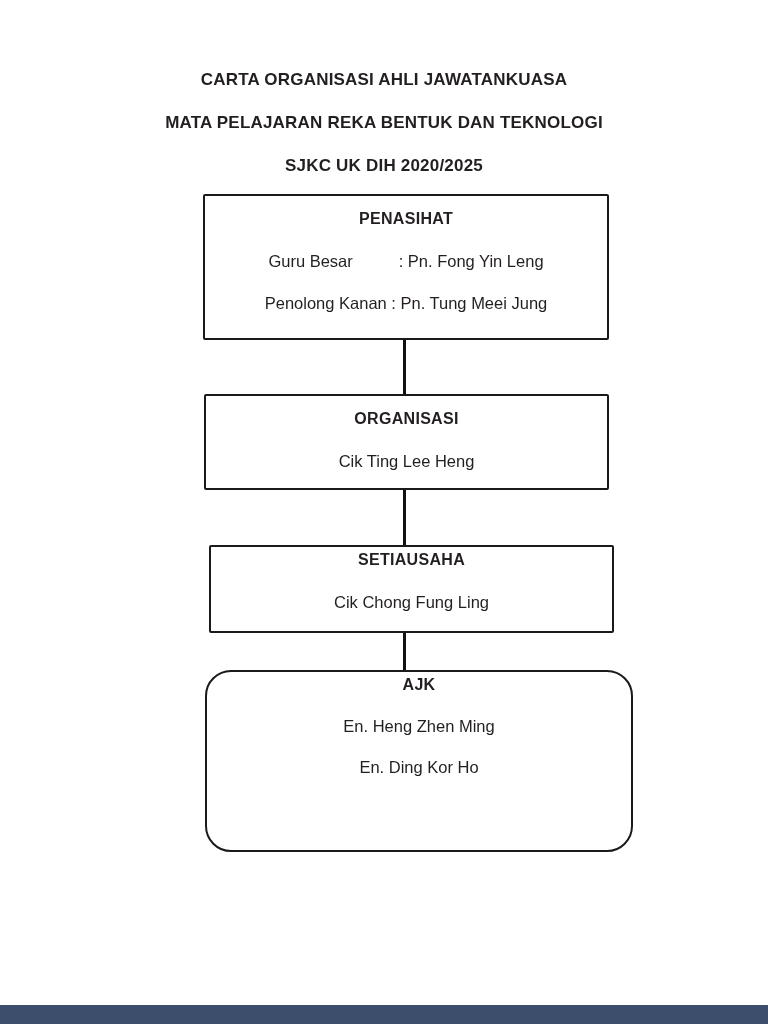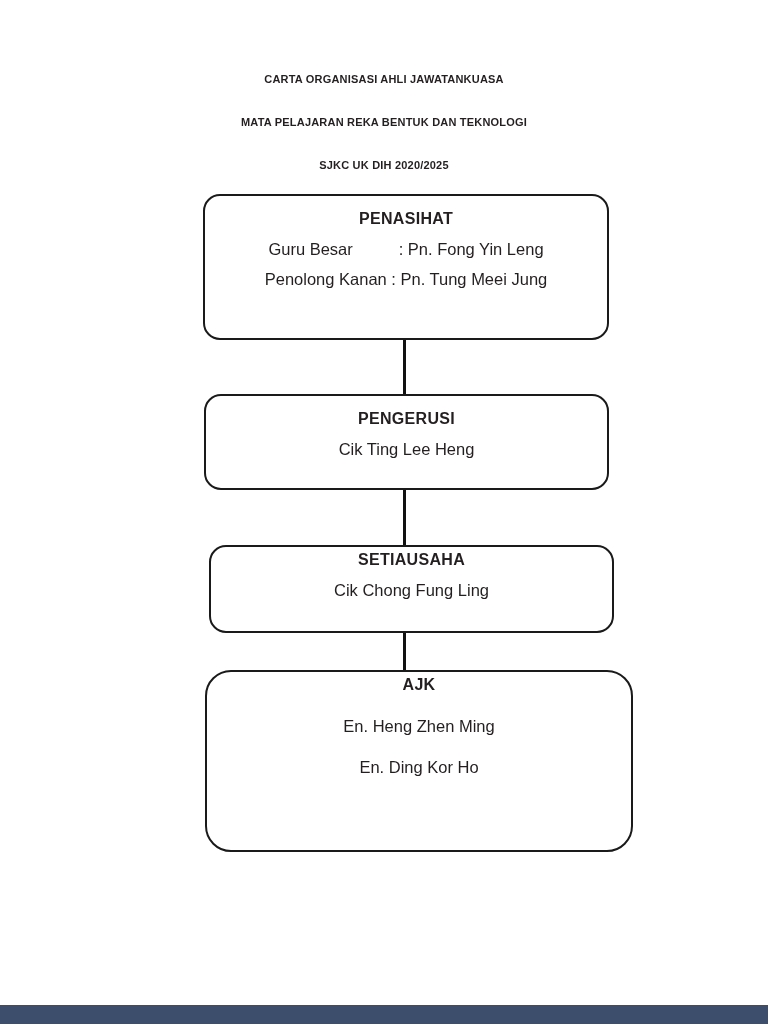--- a/index.html
+++ b/index.html
@@ -14,43 +14,43 @@
   }
   .title-block {
     position: absolute;
     top: 58px;
     left: 0;
     width: 768px;
     text-align: center;
   }
   .title-line {
     font-weight: bold;
-    font-size: 11px;
+    font-size: 17px;
     line-height: 43px;
     letter-spacing: 0.2px;
     white-space: pre;
   }
   .node {
     position: absolute;
     box-sizing: border-box;
     border: 2px solid #1a1a1a;
-    border-radius: 17px;
+    border-radius: 2px;
     background: #ffffff;
     text-align: center;
     font-size: 16.5px;
   }
   .node-heading {
     font-weight: bold;
     font-size: 16px;
     line-height: 26px;
     letter-spacing: 0.3px;
   }
   .node-line {
     line-height: 26px;
-    margin-top: 4px;
+    margin-top: 16px;
     white-space: pre;
   }
   #node-penasihat  { left: 203px; top: 194px; width: 406px; height: 146px; padding-top: 10px; }
   #node-pengerusi  { left: 204px; top: 394px; width: 405px; height: 96px;  padding-top: 10px; }
   #node-setiausaha { left: 209px; top: 545px; width: 405px; height: 88px;  }
   #node-ajk        { left: 205px; top: 670px; width: 428px; height: 182px; border-radius: 26px; }
   #node-ajk .node-line { margin-top: 15px; }
   .connector {
     position: absolute;
     left: 403px;
@@ -82,21 +82,21 @@
 
   <div class="node" id="node-penasihat">
     <div class="node-heading">PENASIHAT</div>
     <div class="node-line">Guru Besar          : Pn. Fong Yin Leng</div>
     <div class="node-line">Penolong Kanan : Pn. Tung Meei Jung</div>
   </div>
 
   <div class="connector" id="connector-1"></div>
 
   <div class="node" id="node-pengerusi">
-    <div class="node-heading">PENGERUSI</div>
+    <div class="node-heading">ORGANISASI</div>
     <div class="node-line">Cik Ting Lee Heng</div>
   </div>
 
   <div class="connector" id="connector-2"></div>
 
   <div class="node" id="node-setiausaha">
     <div class="node-heading">SETIAUSAHA</div>
     <div class="node-line">Cik Chong Fung Ling</div>
   </div>
 

